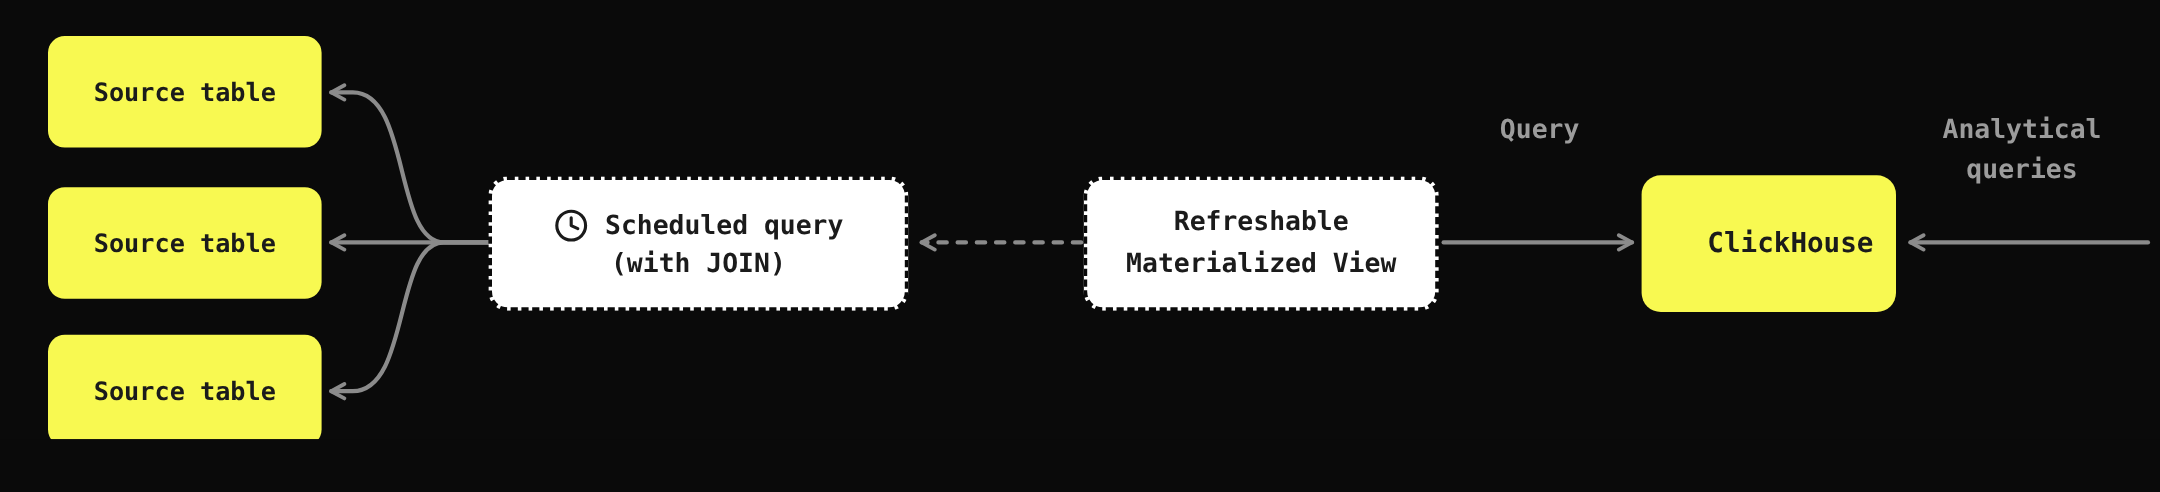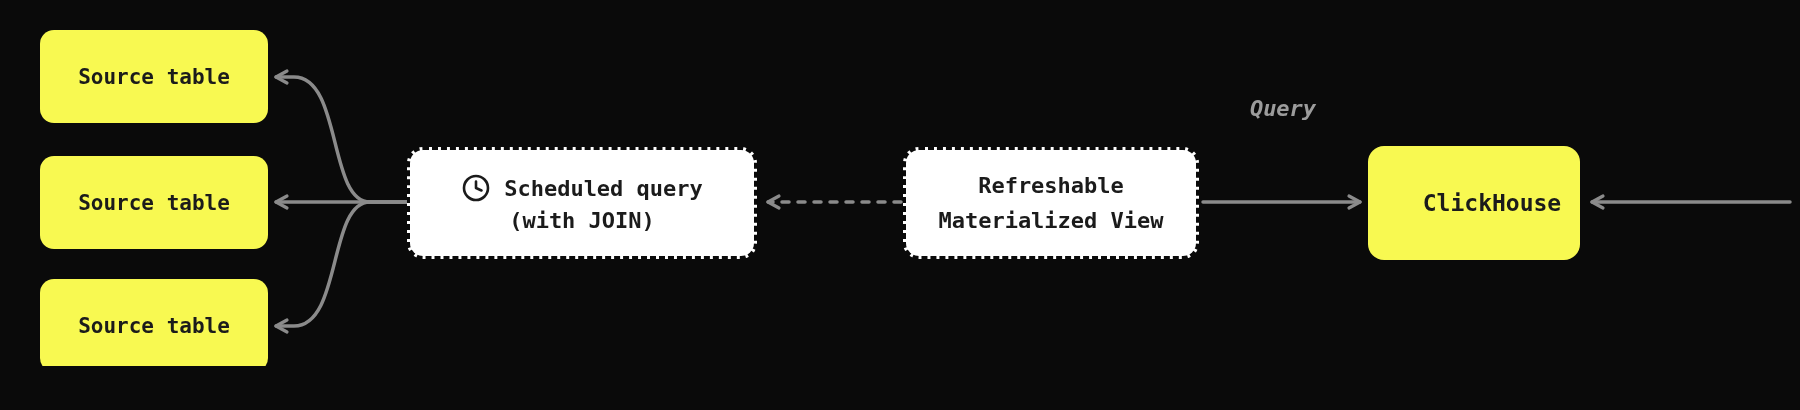--- a/index.html
+++ b/index.html
@@ -35,21 +35,21 @@
          font-size:22px;font-weight:600;}
   .sched-row{display:flex;align-items:center;gap:13px;}
 
   .mv{left:903px;top:147px;width:296px;height:112px;flex-direction:column;gap:3px;
       font-size:22px;font-weight:600;text-align:center;line-height:1.45;}
 
   .ch{left:1368px;top:146px;width:212px;height:114px;font-size:23px;font-weight:700;padding-left:36px;}
 
   .edge-label{position:absolute;top:92px;transform:translateX(-50%);text-align:center;
               color:var(--label-gray);font-size:22px;font-weight:700;line-height:1.5;}
-  .lbl-qr{left:1283px;font-style:italic;}
+  .lbl-qr{left:1283px;}
   .lbl-aq{left:1685px;}
 
   .clock-stroke{stroke:var(--node-text);fill:none;}
 </style>
 </head>
 <body>
 
 <div class="canvas">
 
   <svg class="wires" width="1800" height="410" viewBox="0 0 1800 410">
@@ -93,14 +93,18 @@
   </div>
 
   <div class="node yellow ch">
     <span>ClickHouse</span>
   </div>
 
   <div class="edge-label lbl-qr">
     <div>Query</div>
   </div>
 
+  <div class="edge-label lbl-aq">
+    <div>Analytical</div>
+    <div>queries</div>
+  </div>
 
 </div>
 
 </body></html>

